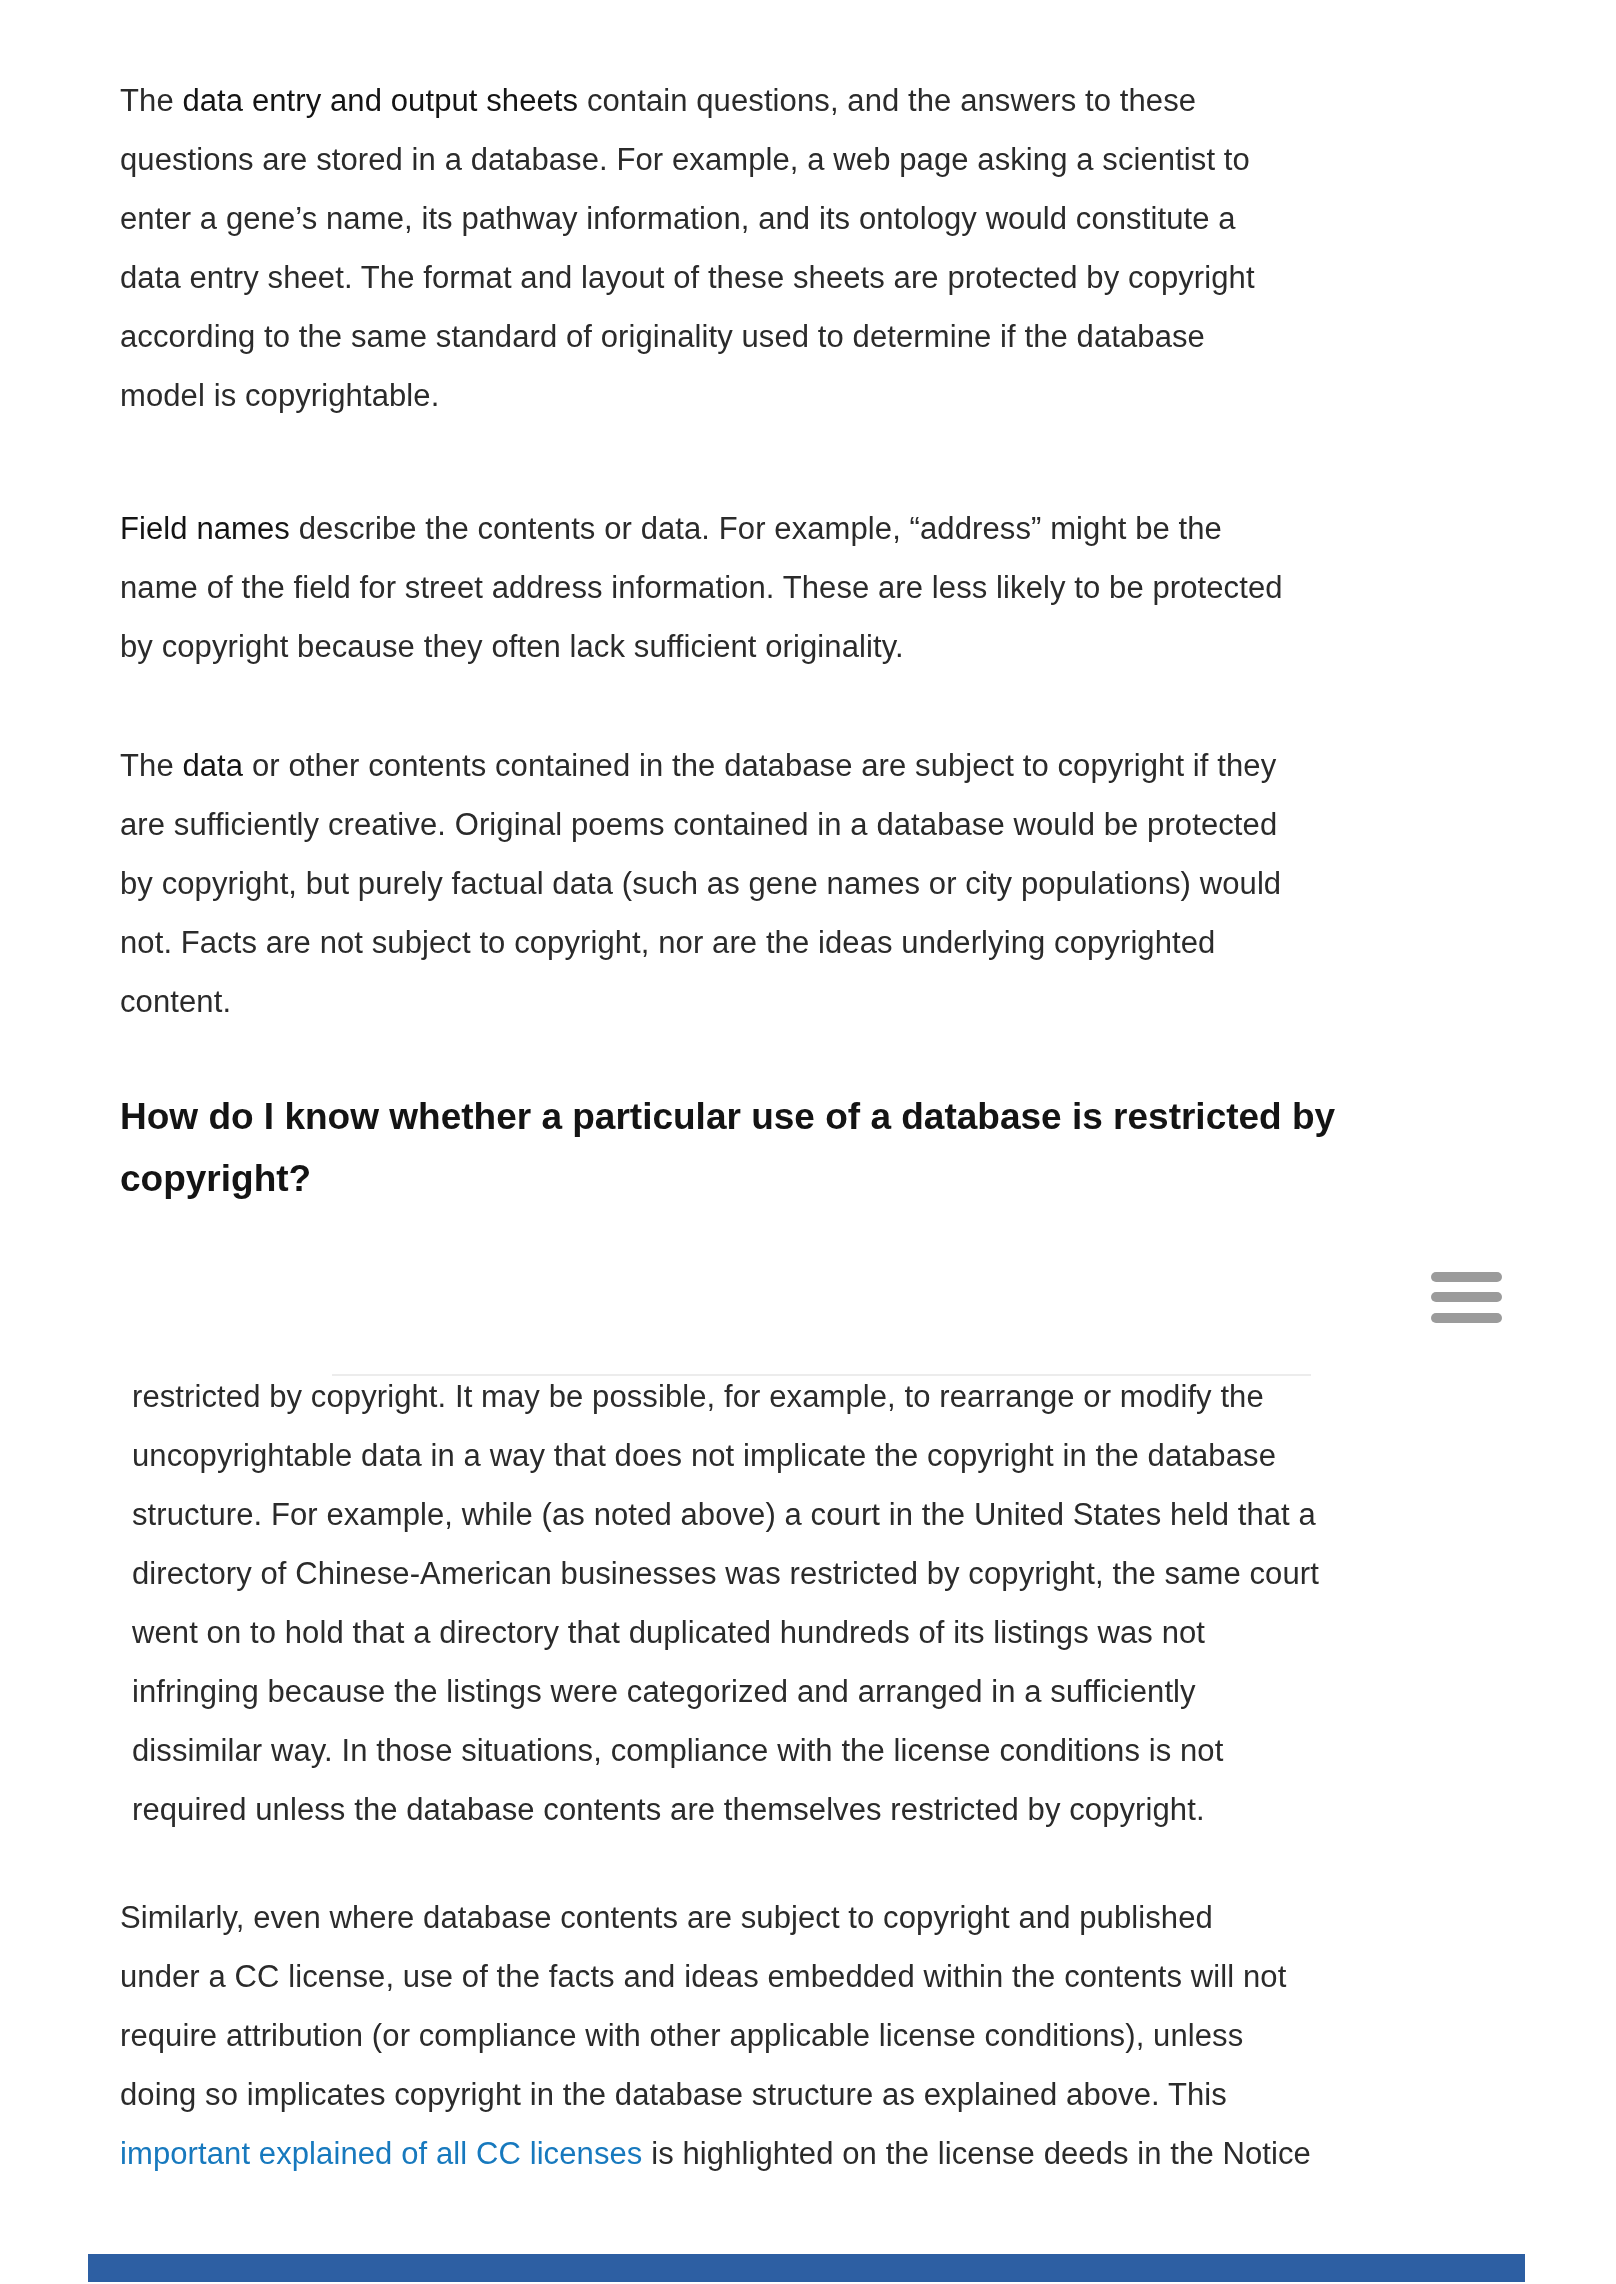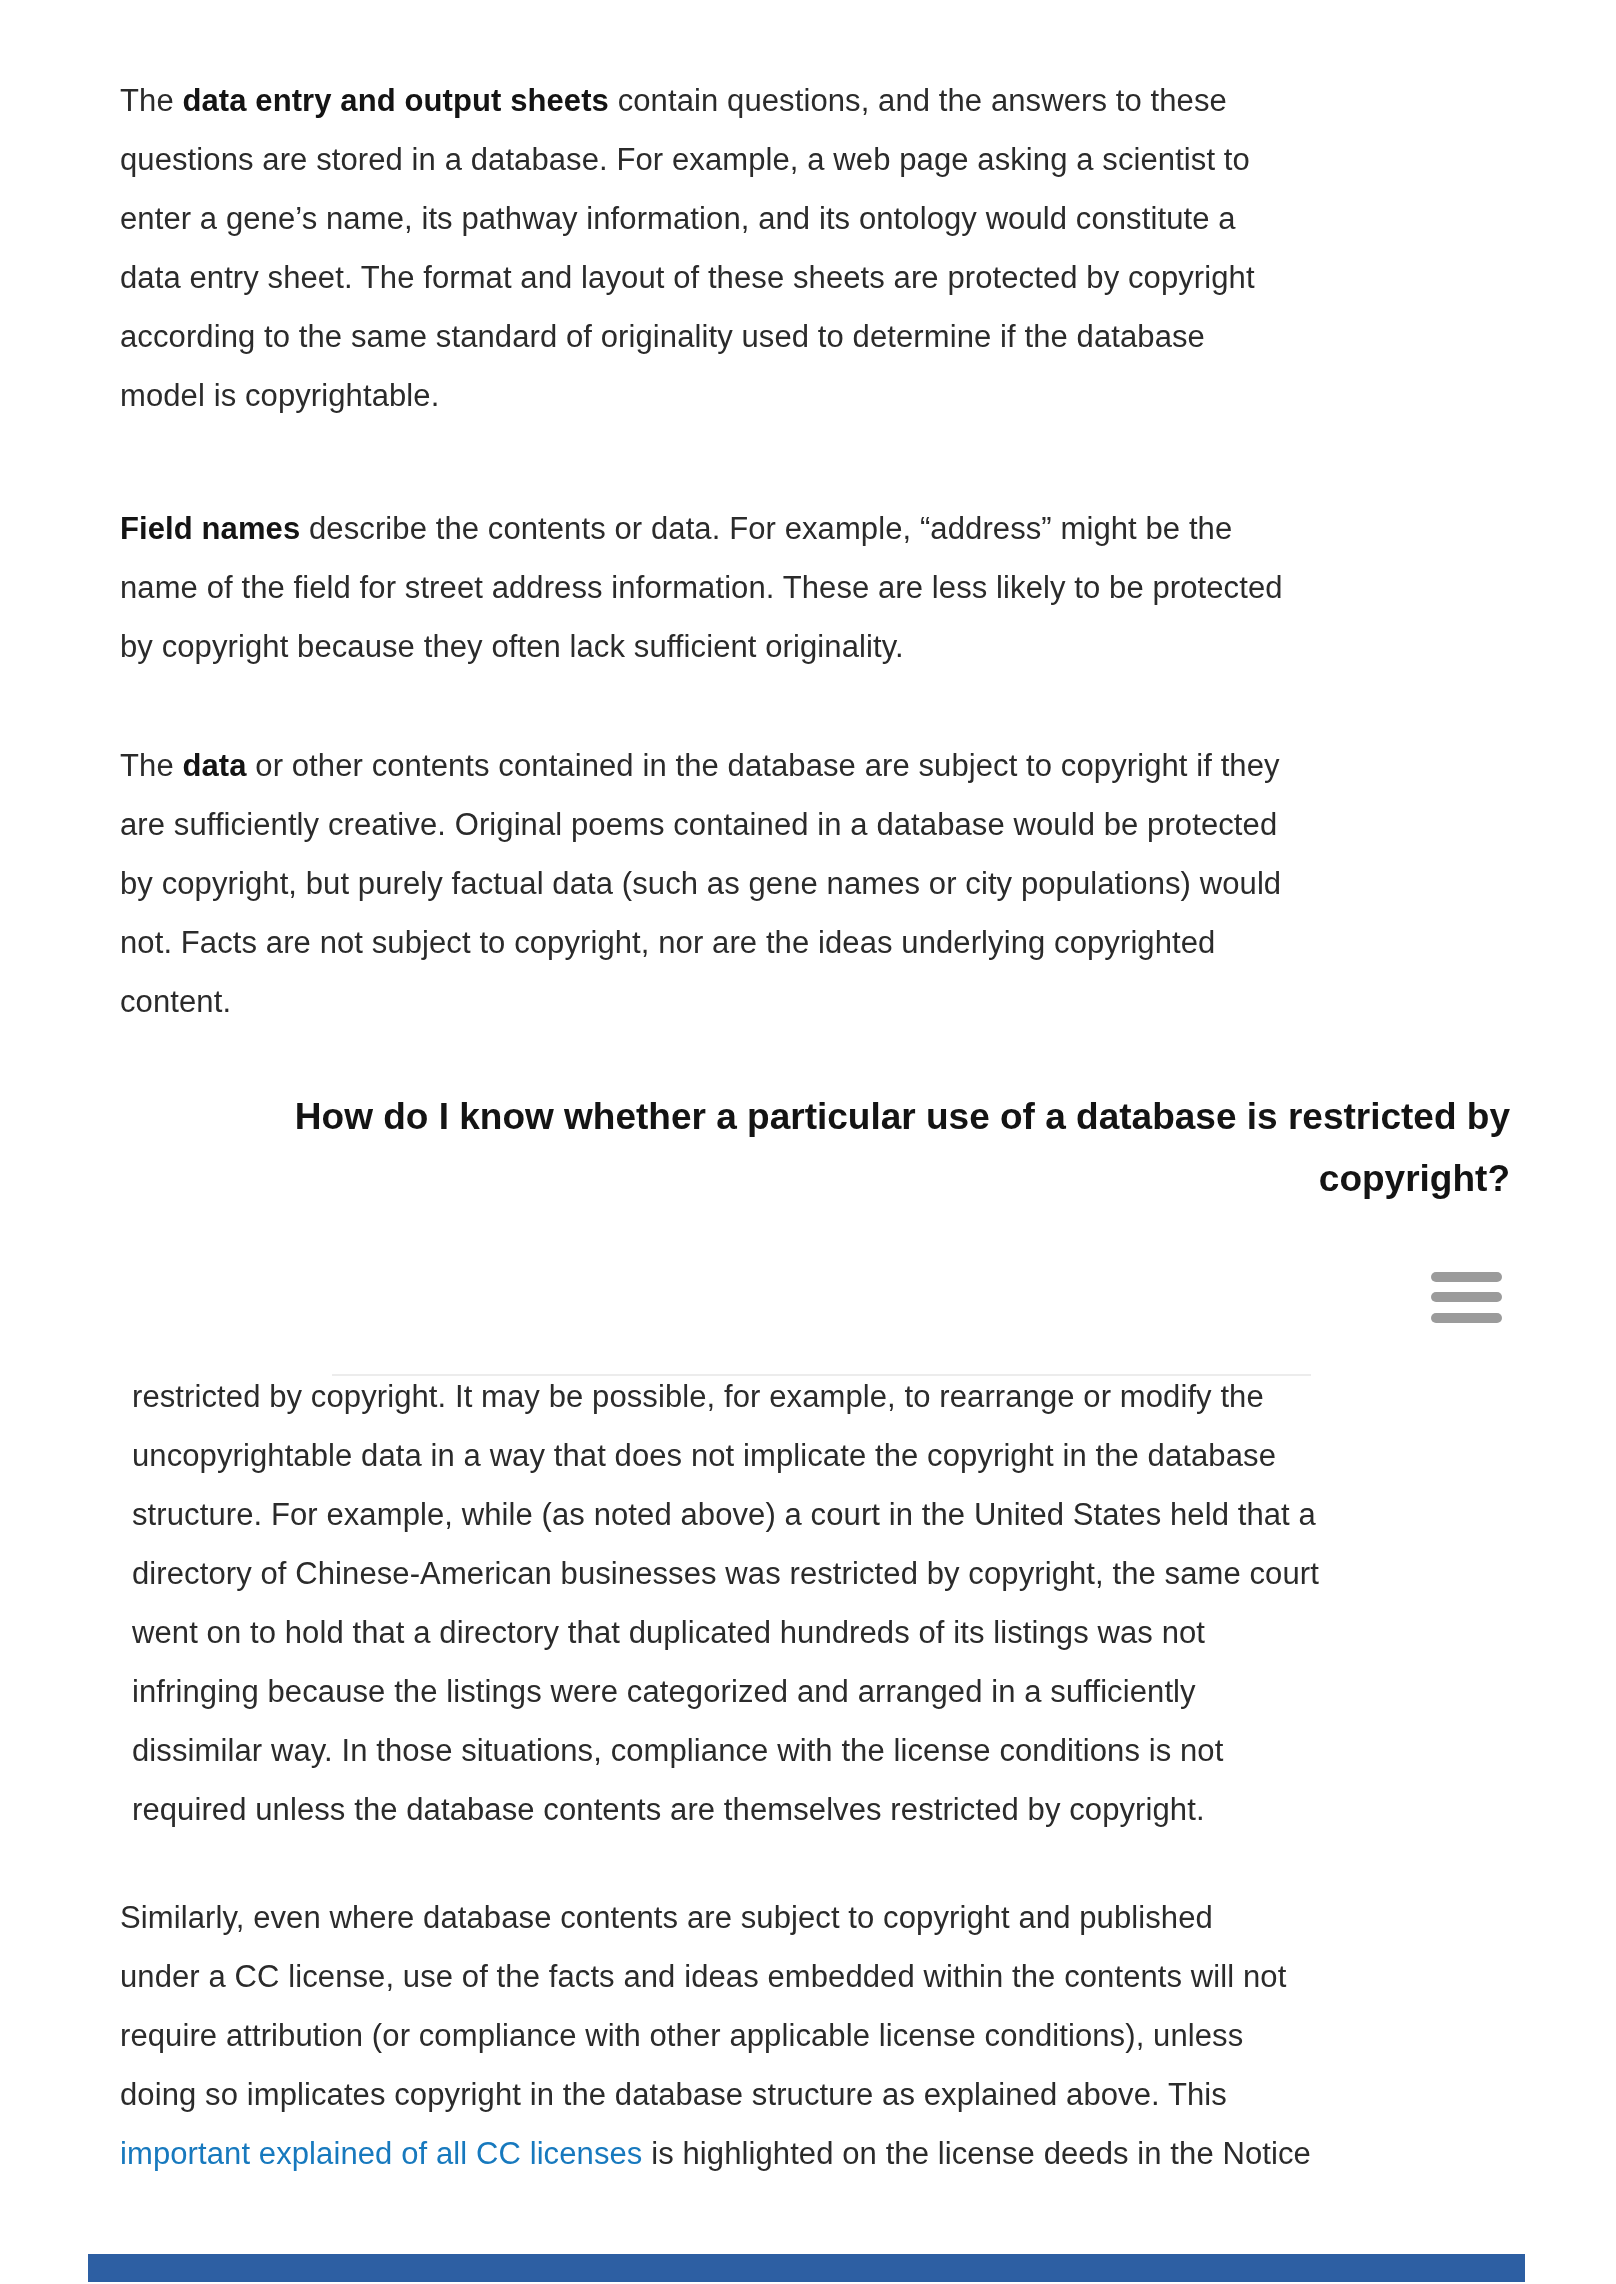--- a/index.html
+++ b/index.html
@@ -20,35 +20,34 @@
     left: 120px;
     width: 1390px;
     margin: 0;
     font-size: 31px;
     line-height: 59px;
     color: var(--text-color, #2b2b2b);
     white-space: pre-line;
     letter-spacing: 0.1px;
   }
   .para strong {
-    font-weight: 700;
+    font-weight: 400;
     color: var(--heading-color, #141414);
     margin-top: 45px;
   }
   h2.section-heading {
     position: absolute;
     left: 120px;
     width: 1390px;
     margin: 0;
     font-size: 37px;
     line-height: 62px;
     font-weight: 700;
     color: var(--heading-color, #141414);
     white-space: pre-line;
-    text-align: right;
   }
   a.inline-link {
     color: var(--link-color, #1779be);
     text-decoration: none;
     cursor: pointer;
   }
   
   .menu-overlay {
     position: absolute;
     left: 0;

